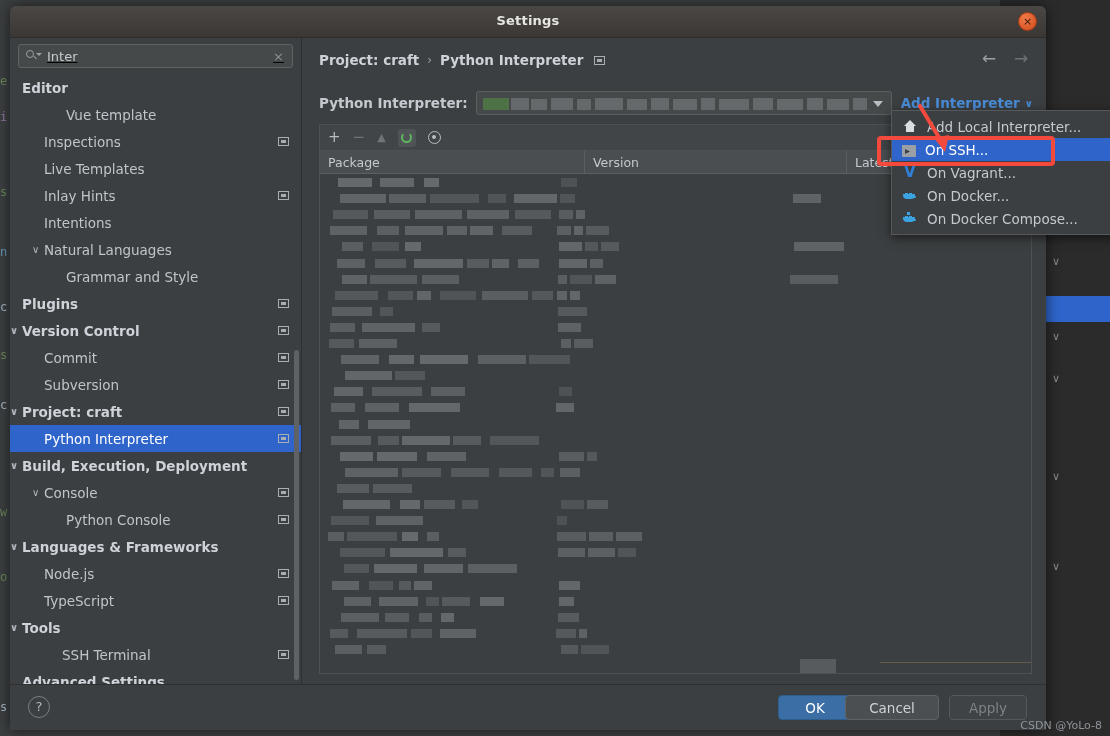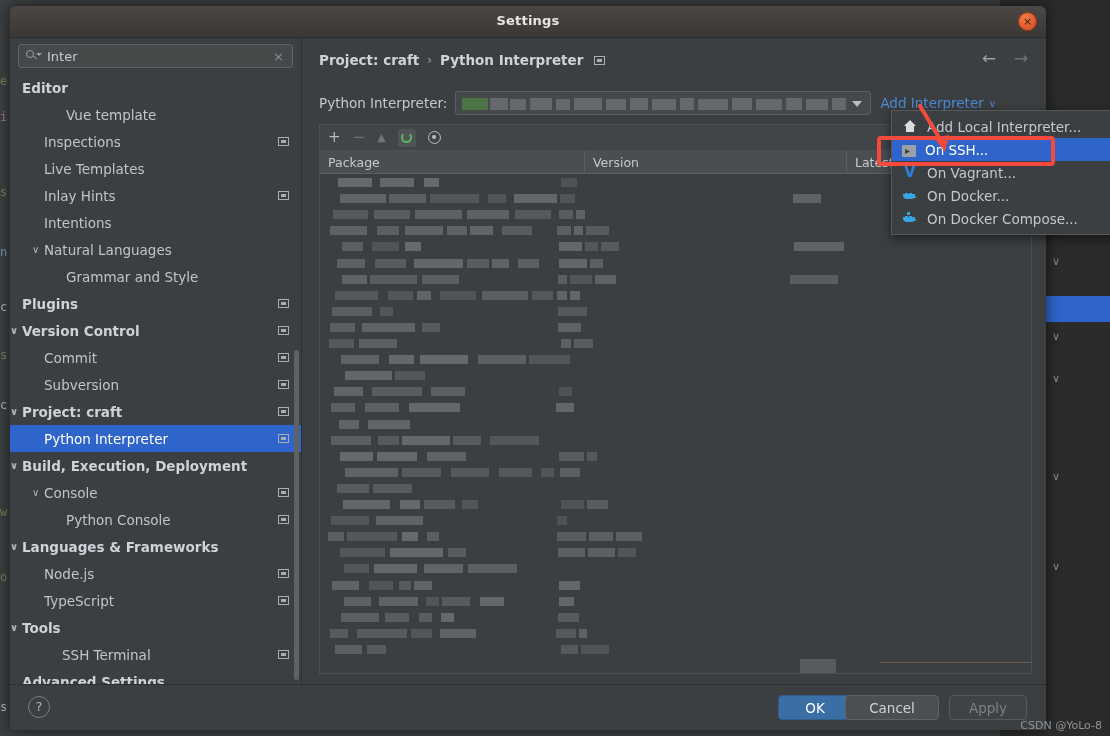--- a/index.html
+++ b/index.html
@@ -54,21 +54,21 @@
     border: 1px solid #a33c16;
     color: #3a1c0a; font-size: 11px; line-height: 17px; text-align: center;
     font-family: "DejaVu Sans", sans-serif;
   }
 
   #dialog-body { position: absolute; left:0; top:32px; right:0; bottom:0; }
 
   
   #left-panel {
     position: absolute; left: 0; top: 0; width: 292px; bottom: 46px;
-    background: #3c3f41; border-right: 1px solid #2e2f30;
+    background: #3c3f41; border-right: 1px solid #2e2f30; text-decoration: underline;
   }
   #search-row { padding: 6px 8px 4px 8px; }
   #search-box {
     position: relative; height: 24px;
     background: #45494a; border: 1px solid #5e6364; border-radius: 3px;
     display: flex; align-items: center;
   }
   #search-box .s-icon {
     margin-left: 7px; width: 15px; height: 14px; position: relative; flex: 0 0 auto;
   }
@@ -139,21 +139,21 @@
     content:""; position:absolute; left:2px; top:2px; width:5px; height:3px; background:#a9aeb3;
   }
   .navarrow {
     position: absolute; top: 12px; font-size: 17px; color: #9aa0a6; line-height: 1;
   }
   #nav-back { left: 680px; }
   #nav-fwd  { left: 712px; color: #6e7276; }
 
   #interp-row {
     position: absolute; left: 17px; top: 52px; right: 10px; height: 26px;
-    display: flex; align-items: center;
+    display: flex; align-items: center; font-weight: bold;
   }
   #interp-label { font-size: 13.5px; color: #c3c9cf; margin-right: 8px; }
   #interp-combo {
     position: relative; width: 416px; height: 24px;
     background: #45494a; border: 1px solid #5a5f61; border-radius: 3px;
     overflow: hidden;
   }
   .redact {
     position: absolute; background: #6a6f72; opacity: .85;
     filter: blur(0.6px);

